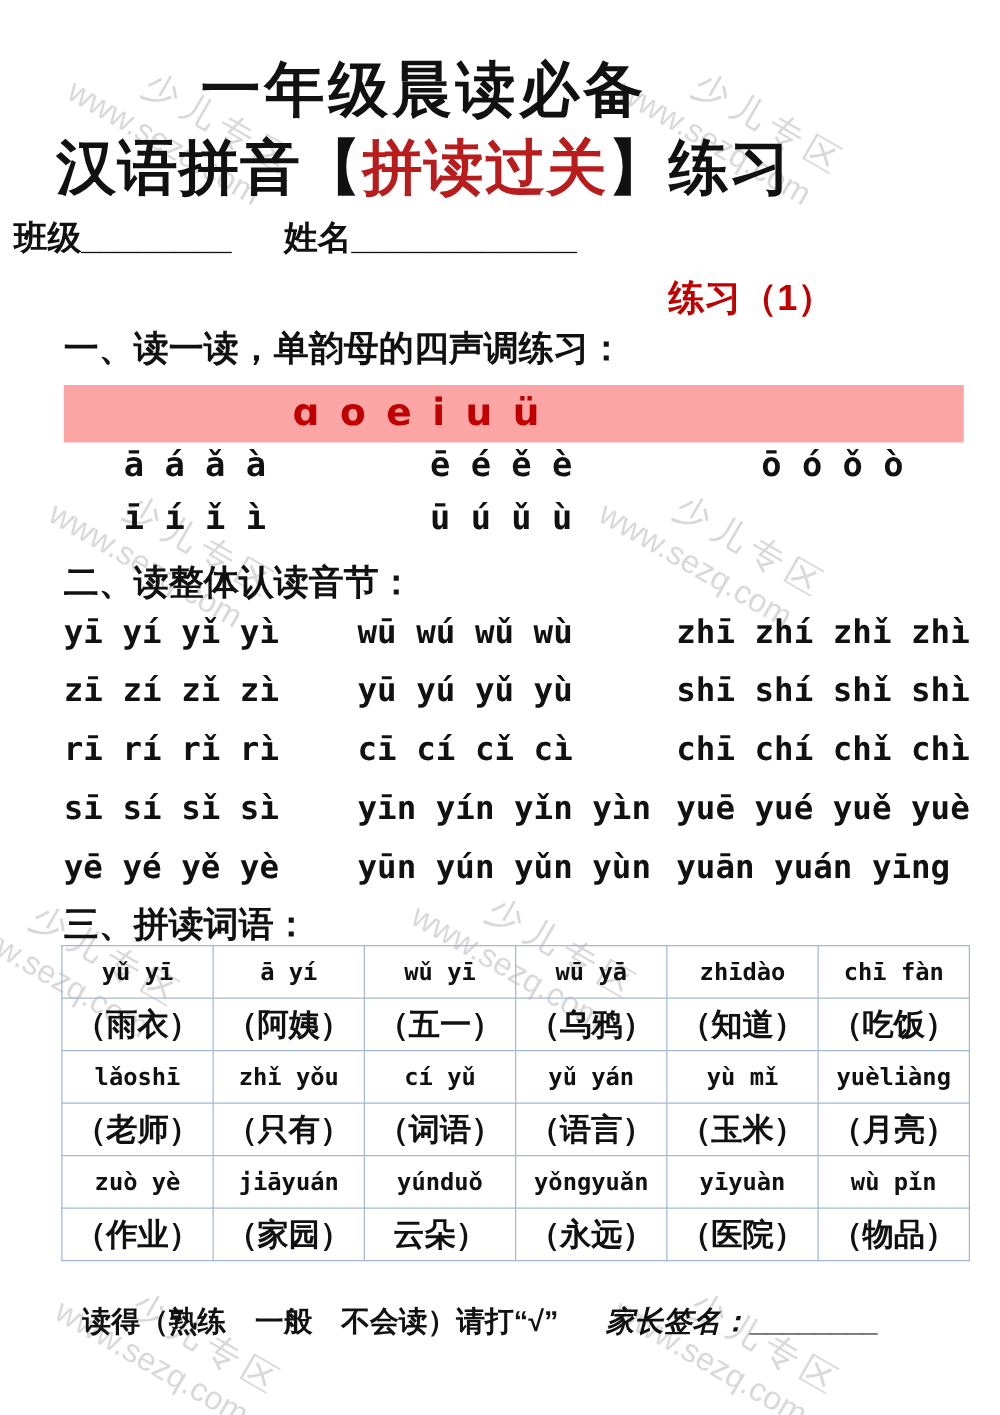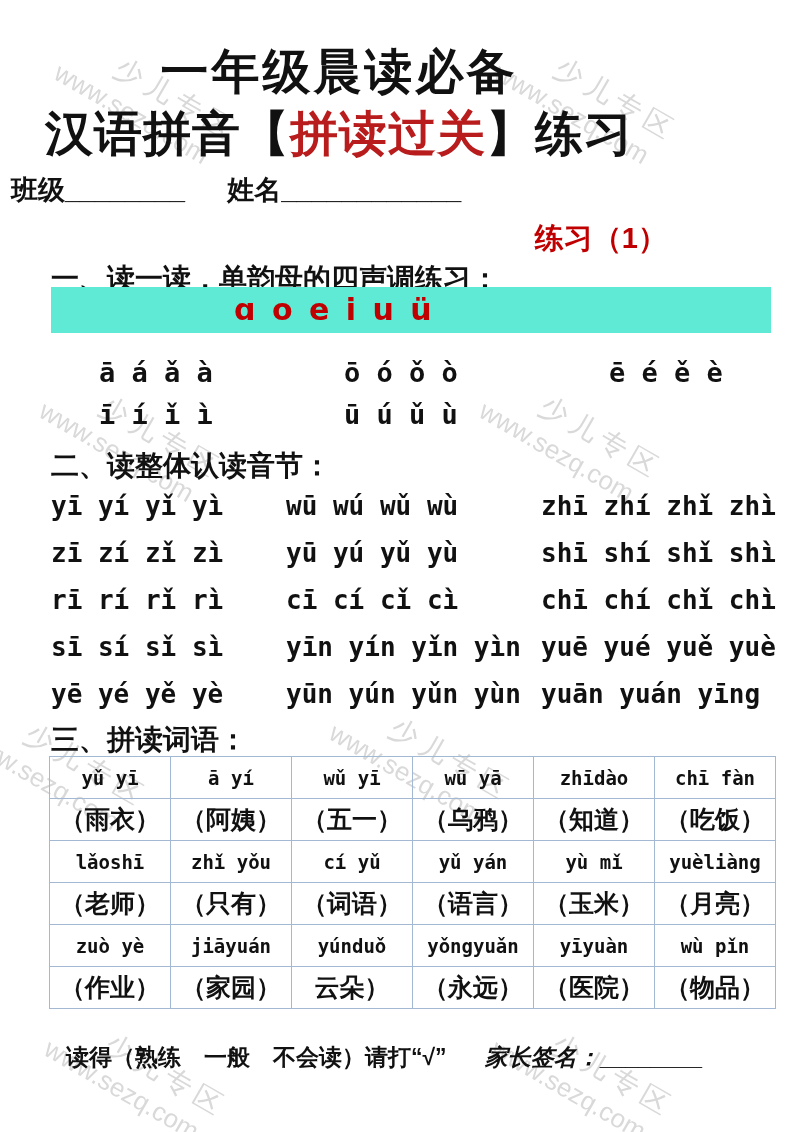--- a/index.html
+++ b/index.html
@@ -26,21 +26,21 @@
   .ex1{position:absolute;top:219px;left:0;width:100%;text-align:right;
       font-size:29px;font-weight:bold;color:#c00000;}
 
   
   .heading{position:absolute;left:40px;font-size:28px;font-weight:bold;color:#111;}
   .h-1{top:260px;}
   .h-2{top:447px;}
   .h-3{top:721px;}
 
   
-  .band{position:absolute;left:40px;top:287px;width:720px;height:46px;background:#5eead4;}
+  .band{position:absolute;left:40px;top:308px;width:720px;height:46px;background:#fca5a5;}
   .band-text{position:absolute;left:183px;top:0;height:46px;line-height:46px;
       font-family:"DejaVu Sans",sans-serif;font-weight:bold;font-size:30px;
       color:#c00000;letter-spacing:3px;white-space:nowrap;}
   .tone-rows{position:absolute;left:40px;top:352px;width:725px;}
   .tone-row{display:grid;grid-template-columns:245px 265px 1fr;padding-left:48px;
       height:42px;line-height:42px;font-family:"DejaVu Sans Mono",monospace;
       font-weight:bold;font-size:27px;color:#111;white-space:nowrap;}
 
   
   .syll-rows{position:absolute;left:40px;top:483px;width:728px;}
@@ -109,22 +109,22 @@
 
     <div class="ex1">练习（1）</div>
 
     <div class="heading h-1">一、读一读，单韵母的四声调练习：</div>
     <div class="band">
       <span class="band-text">ɑ o e i u ü</span>
     </div>
     <div class="tone-rows">
       <div class="tone-row">
         <span>ā á ǎ à</span>
+        <span>ē é ě è</span>
         <span>ō ó ǒ ò</span>
-        <span>ē é ě è</span>
       </div>
       <div class="tone-row">
         <span>ī í ǐ ì</span>
         <span>ū ú ǔ ù</span>
       </div>
     </div>
 
     <div class="heading h-2">二、读整体认读音节：</div>
     <div class="syll-rows">
       <div class="syll-row">

